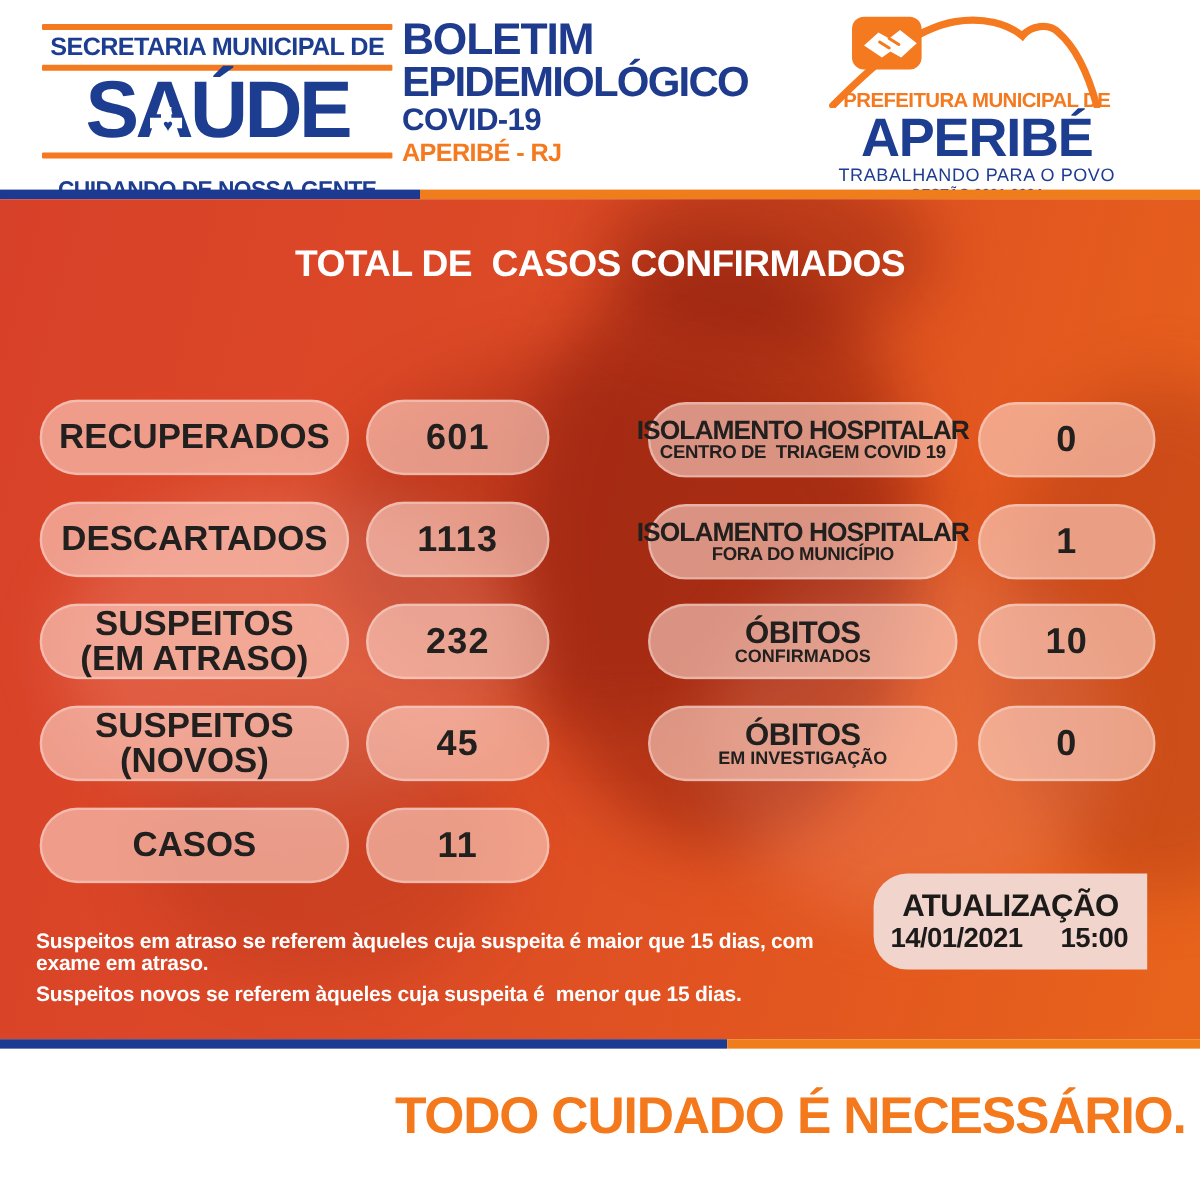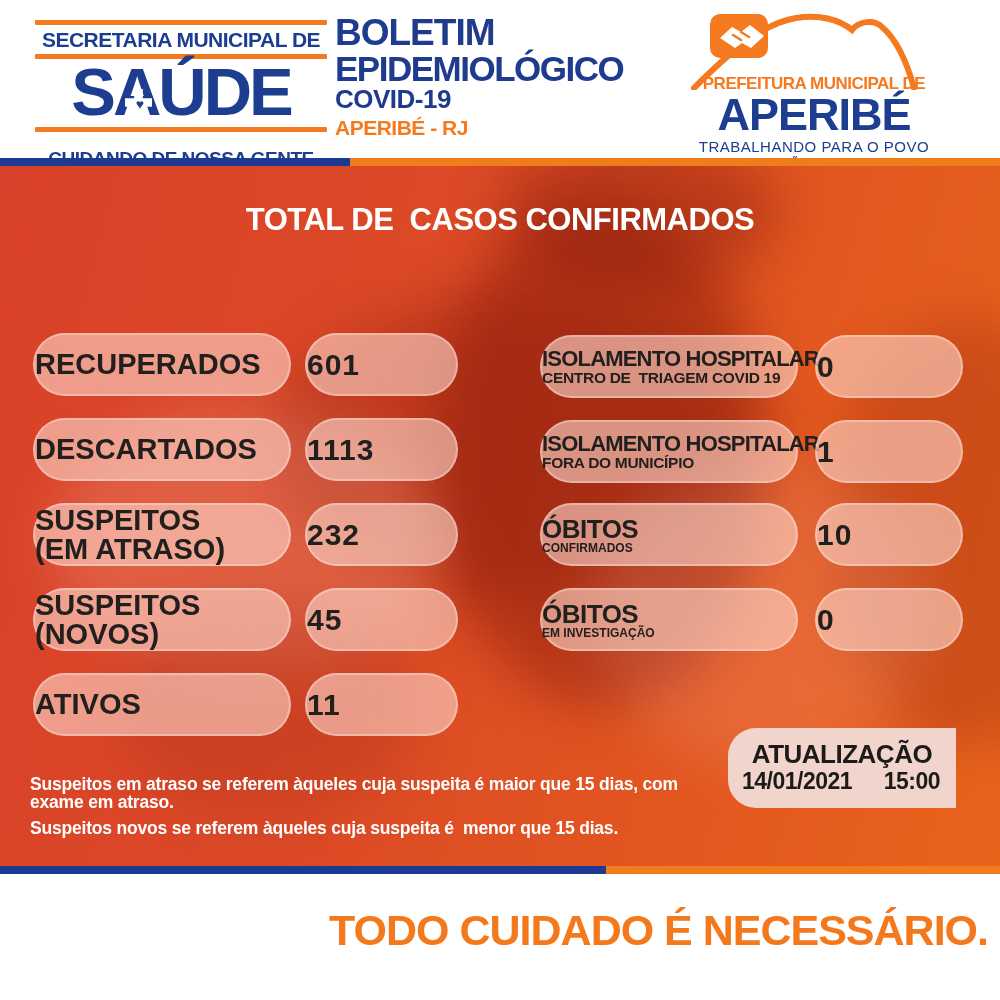--- a/index.html
+++ b/index.html
@@ -50,36 +50,36 @@
   .b4 { left:50px;  top:240px; width:390px; height:270px; background:rgba(255,205,195,0.18); }
   .b5 { left:590px; top:290px; width:340px; height:310px; background:rgba(255,195,185,0.15); }
   .b6 { left:500px; top:-30px; width:280px; height:150px; background:rgba(120,18,8,0.35); }
   .b7 { left:120px; top:430px; width:300px; height:220px; background:rgba(150,35,18,0.22); }
 
   .main-title { position:absolute; left:0; top:36px; width:1000px; text-align:center; color:#ffffff;
                 font-weight:bold; font-size:31px; letter-spacing:-0.5px; white-space:pre; }
   .main-total { position:absolute; left:0; top:70px; width:1000px; text-align:center; color:#ffffff;
                 font-weight:bold; font-size:64px; letter-spacing:0px; }
 
-  .pill { position:absolute; display:flex; flex-direction:column; justify-content:center; align-items:flex-start;
+  .pill { position:absolute; display:flex; flex-direction:column; justify-content:center; align-items:center;
           background:rgba(255,220,210,0.58); border:2px solid rgba(255,242,238,0.35); border-radius:33px;
           color:#22201e; text-align:center; }
   .pill .l1 { font-weight:bold; line-height:1.0; white-space:pre; }
   .pill .l2 { font-weight:bold; line-height:1.0; white-space:pre; }
   .pill .val { font-weight:bold; font-size:30px; letter-spacing:1px; }
 
   .lbl-left  { left:33px;  width:258px; height:63px; }
   .val-left  { left:305px; width:153px; height:63px; }
   .lbl-right { left:540px; width:258px; height:63px; }
   .val-right { left:815px; width:148px; height:63px; }
   .lr0 { top:167px; } .lr1 { top:252px; } .lr2 { top:337px; } .lr3 { top:422px; } .lr4 { top:507px; }
   .rr0 { top:169px; } .rr1 { top:254px; } .rr2 { top:337px; } .rr3 { top:422px; }
 
   .lbl-left .l1 { font-size:29px; } .lbl-left .l2 { font-size:29px; }
-  .lbl-right .l1 { font-size:26px; letter-spacing:-0.5px; } .lbl-right .l2 { font-size:12px; }
+  .lbl-right .l1 { font-size:26px; letter-spacing:-0.5px; } .lbl-right .l2 { font-size:15px; }
   .lbl-right.sm .l1 { font-size:22px; letter-spacing:-0.8px; } .lbl-right.sm .l2 { font-size:15.5px; letter-spacing:-0.3px; }
 
   .update-pill { position:absolute; left:728px; top:562px; width:228px; height:80px;
                  background:#f1d5cc; border-radius:28px 0 0 28px;
                  display:flex; flex-direction:column; justify-content:center; color:#1d1b1a; }
   .update-pill .u-title { font-weight:bold; font-size:26px; text-align:center; letter-spacing:-0.5px; line-height:1.05; }
   .update-pill .u-row { display:flex; justify-content:space-between; padding:0 16px 0 14px; font-weight:bold; font-size:23px; letter-spacing:-0.5px; }
 
   .notes { position:absolute; left:30px; top:610px; width:694px; color:#ffffff; }
   .note { font-weight:bold; font-size:17.5px; line-height:1.0; letter-spacing:-0.2px; white-space:pre-wrap; }
@@ -175,21 +175,21 @@
 
     <div class="pill lbl-left lr3">
       <div class="l1">SUSPEITOS</div>
       <div class="l2">(NOVOS)</div>
     </div>
     <div class="pill val-left lr3">
       <div class="val">45</div>
     </div>
 
     <div class="pill lbl-left lr4">
-      <div class="l1">ATIVOS</div>
+      <div class="l1">CASOS</div>
       <div class="l2"></div>
     </div>
     <div class="pill val-left lr4">
       <div class="val">11</div>
     </div>
 
     <div class="pill lbl-right sm rr0">
       <div class="l1">ISOLAMENTO HOSPITALAR</div>
       <div class="l2">CENTRO DE  TRIAGEM COVID 19</div>
     </div>

